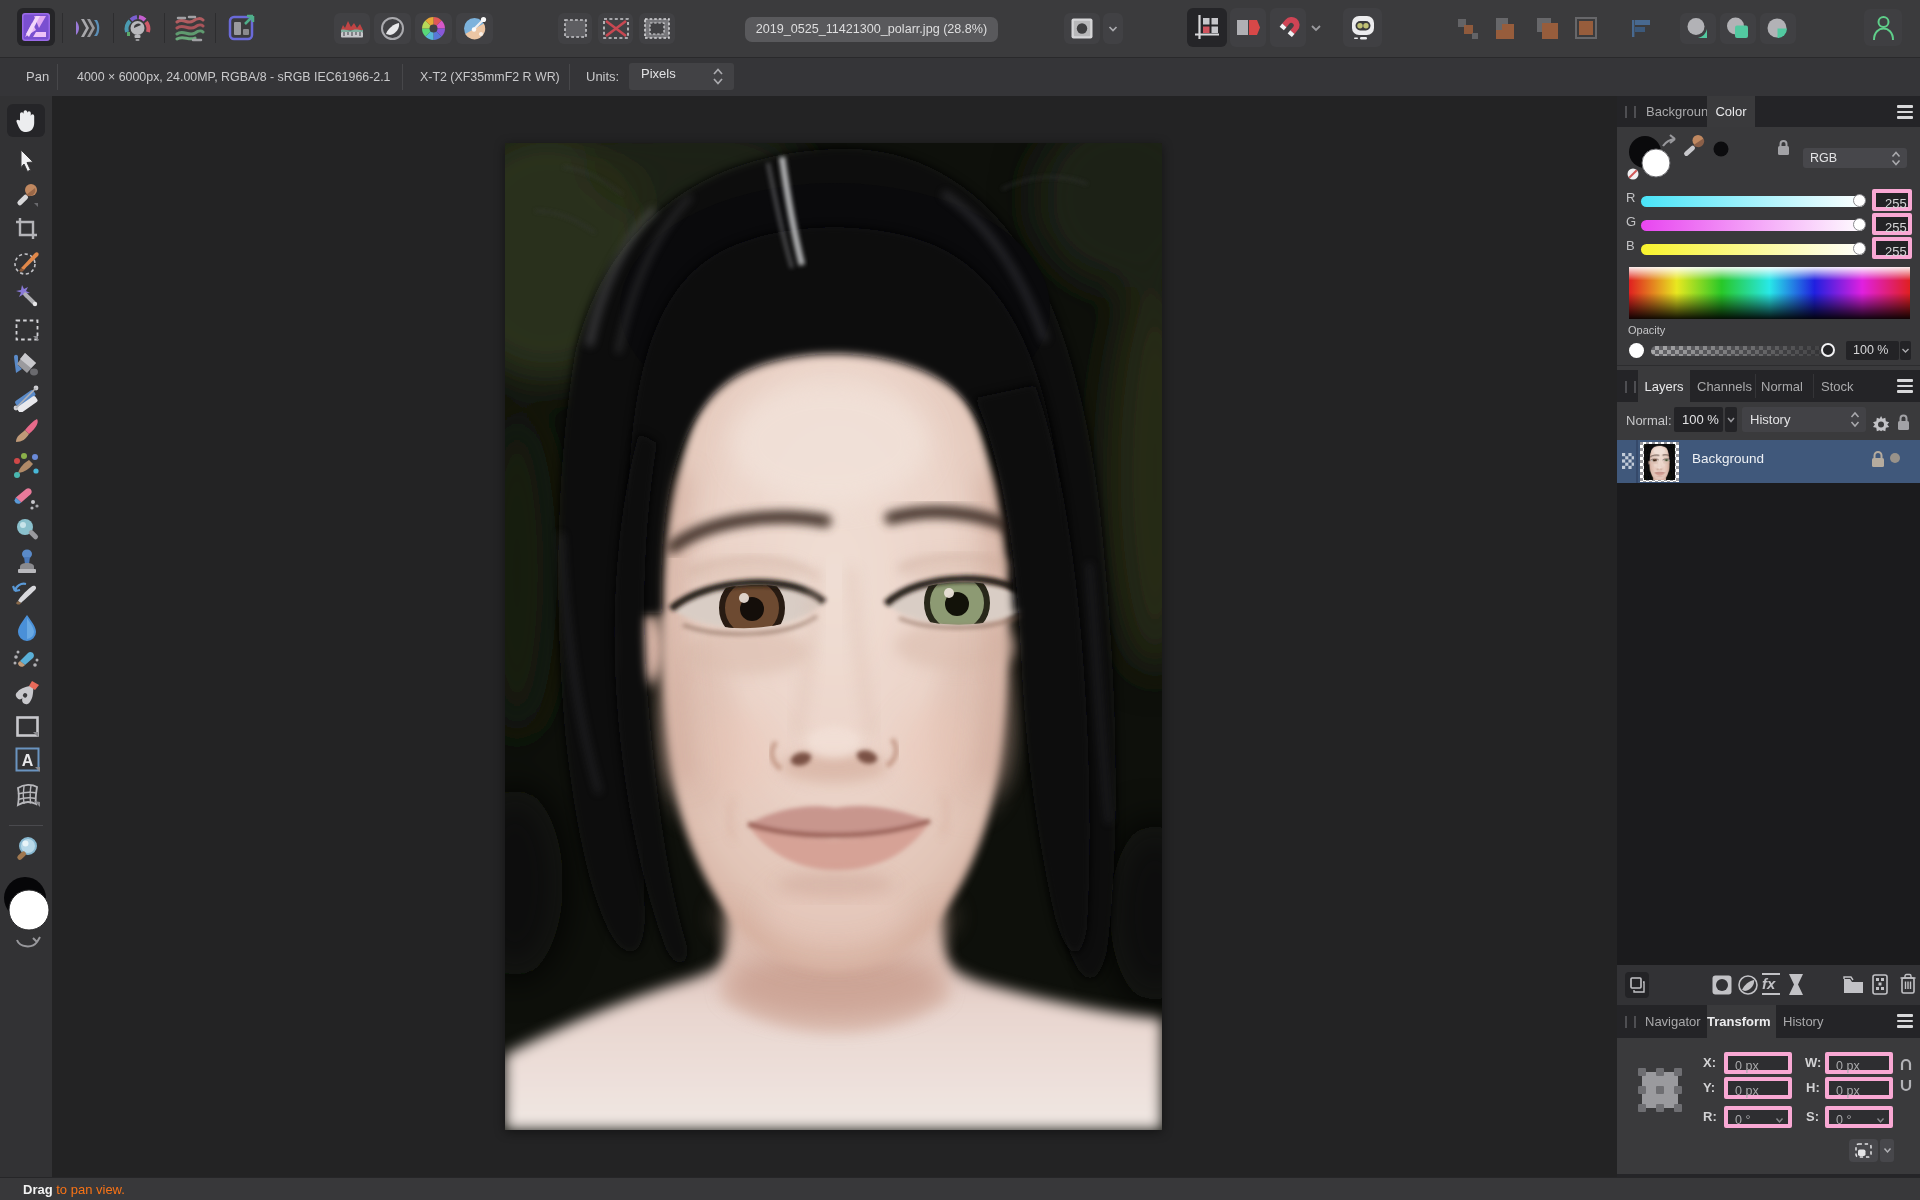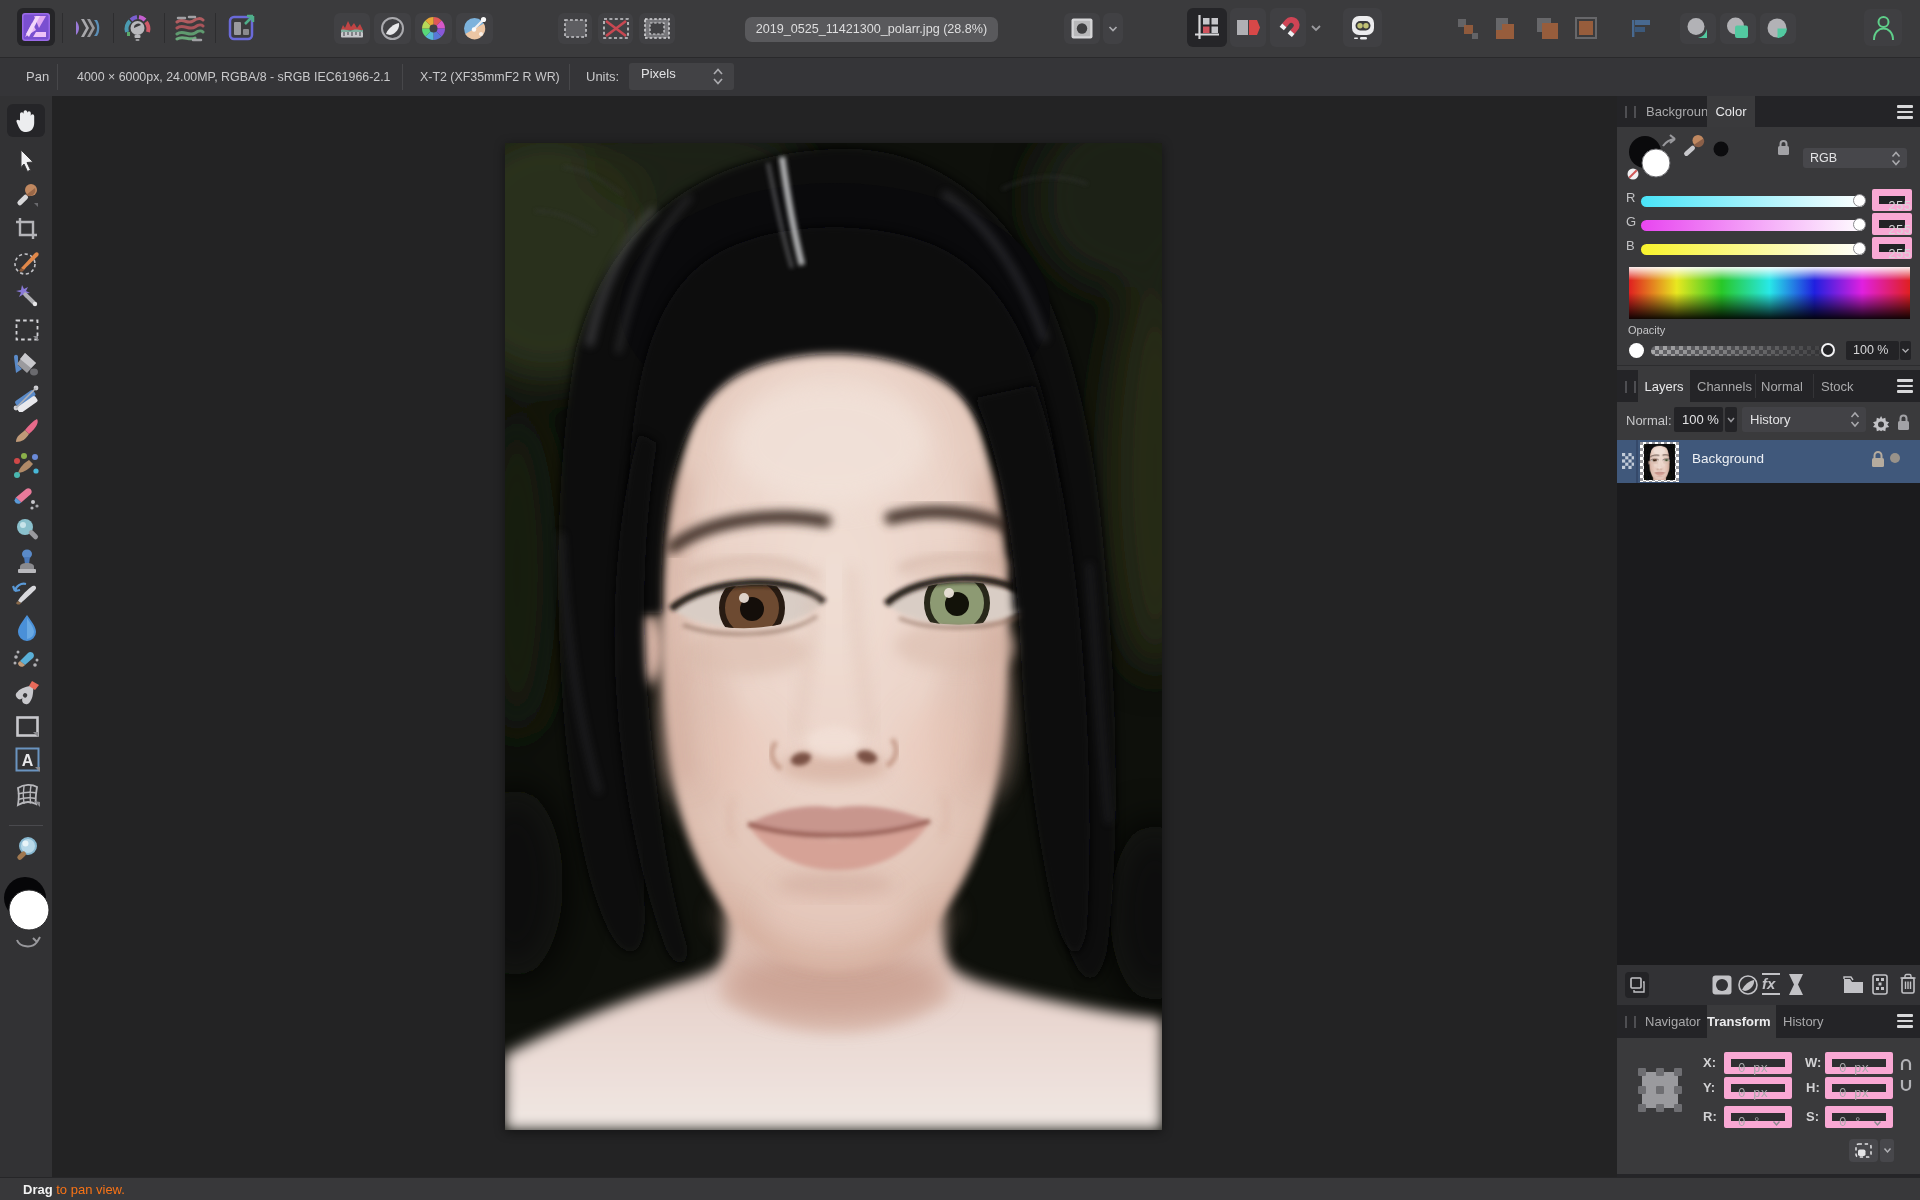--- a/index.html
+++ b/index.html
@@ -10,21 +10,21 @@
 #canvas{left:52px;top:96px;width:1565px;height:1081px;background:#232324;}
 #rightcol{left:1617px;top:96px;width:303px;height:1081px;background:#3a3a3c;}
 #statusbar{left:0;top:1177px;width:1920px;height:23px;background:#38383a;border-top:1px solid #262628;box-sizing:border-box;}
 .txt{color:#c9c9cb;font-size:13px;white-space:nowrap;}
 .sep1{width:1px;height:30px;background:#2d2d2f;top:13px;}
 .btn{background:#414144;border-radius:6px;}
 .btnDark{background:#252528;border-radius:6px;}
 .tabbar{background:#242427;}
 .tabActive{background:#3a3a3c;color:#e4e4e6;}
 .tabTxt{color:#a9a9ab;font-size:13px;}
-.vbox{background:#29292c;border:7px solid #f9a8d4;box-sizing:border-box;color:#b9b9bb;font-family:Liberation Mono, monospace;}
+.vbox{background:#29292c;border:4px solid #f9a8d4;box-sizing:border-box;color:#b9b9bb;}
 .ham{width:16px;height:2.5px;background:#d8d8da;border-radius:1px;margin-bottom:3px;}
 </style>
 </head>
 <body>
 <div class="abs" id="topbar"></div>
 <div class="abs" id="ctxbar"></div>
 <div class="abs" id="canvas"></div>
 <div class="abs" id="leftbar"></div>
 <div class="abs" id="rightcol"></div>
 <div class="abs" id="statusbar">

